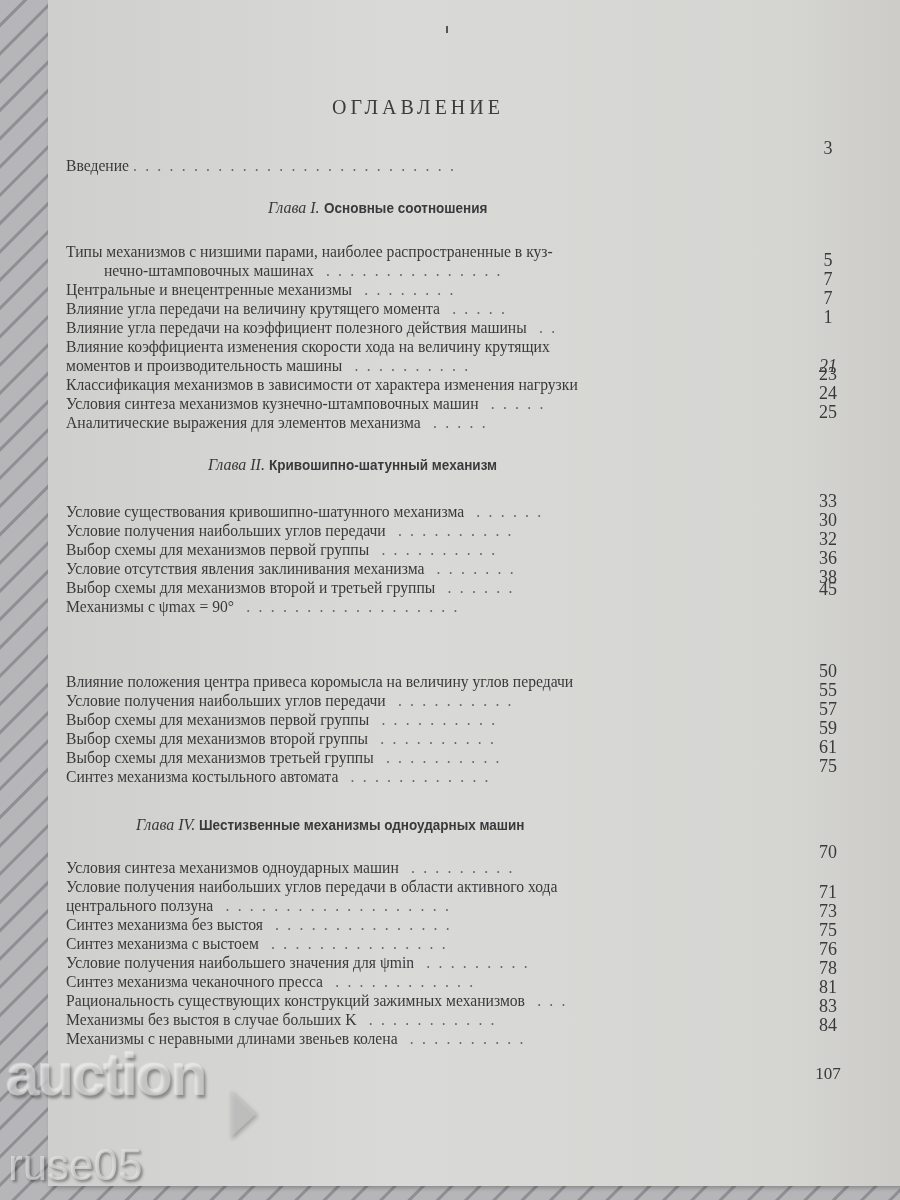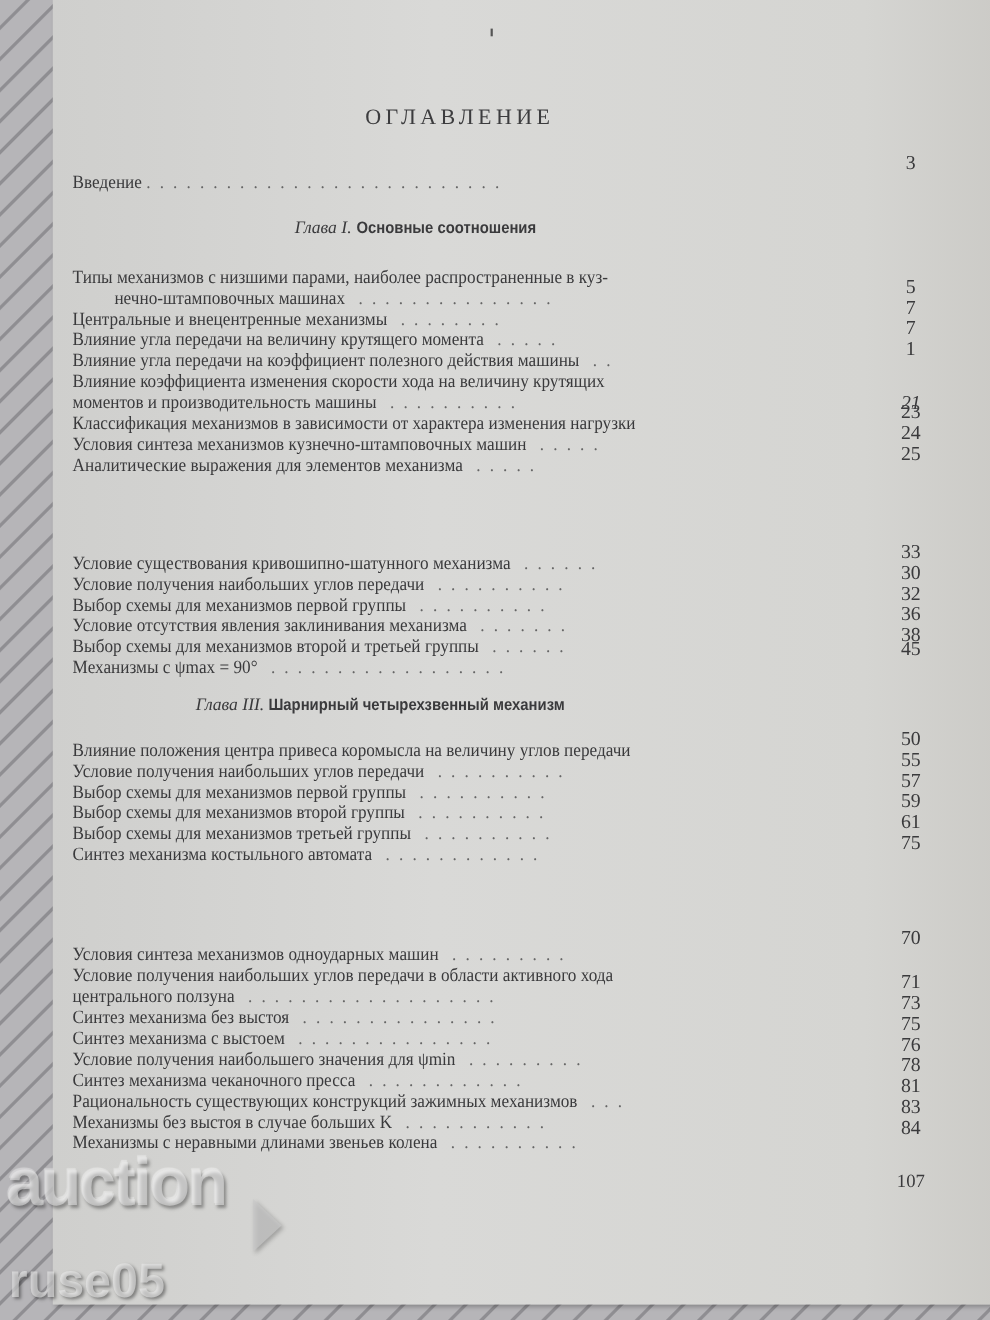--- a/index.html
+++ b/index.html
@@ -39,21 +39,21 @@
     letter-spacing: -2px;
   }
   .watermark-arrow {
     position: absolute; left: 230px; top: 1090px; width: 0; height: 0;
     border-top: 24px solid transparent; border-bottom: 24px solid transparent;
     border-left: 26px solid rgba(200,200,200,0.7);
     filter: drop-shadow(2px 2px 2px rgba(0,0,0,0.35));
   }
   .watermark-sub {
     position: absolute; left: 8px; top: 1140px;
-    font-family: "Liberation Sans", "DejaVu Sans", sans-serif; font-weight: bold;
+    font-family: "Liberation Sans", "DejaVu Sans", sans-serif; font-weight: normal;
     font-size: 44px; color: rgba(235,235,235,0.6);
     text-shadow: 2px 2px 3px rgba(0,0,0,0.4);
   }
 </style>
 </head>
 <body>
 
 <div class="desk"></div>
 <div class="page">
   <div class="tick"></div>
@@ -81,50 +81,54 @@
   <div class="entry" style="top:337px;"><span>Влияние коэффициента изменения скорости хода на величину крутящих</span></div>
   <div class="entry" style="top:356px;"><span>моментов и производительность машины</span><span class="dots"> ..........</span></div>
   <div class="pg" style="top:357px;font-style:italic;">21</div>
   <div class="entry" style="top:375px;"><span>Классификация механизмов в зависимости от характера изменения нагрузки</span></div>
   <div class="pg" style="top:365px;">23</div>
   <div class="entry" style="top:394px;"><span>Условия синтеза механизмов кузнечно-штамповочных машин</span><span class="dots"> .....</span></div>
   <div class="pg" style="top:384px;">24</div>
   <div class="entry" style="top:413px;"><span>Аналитические выражения для элементов механизма</span><span class="dots"> .....</span></div>
   <div class="pg" style="top:403px;">25</div>
 
+  <div class="chapter" style="left:160px; top:456px;">
+    <span class="ch-label">Глава II.</span>
+    <span class="ch-title">Кривошипно-шатунный механизм</span>
+  </div>
   <div class="entry" style="top:502px;"><span>Условие существования кривошипно-шатунного механизма</span><span class="dots"> ......</span></div>
   <div class="pg" style="top:492px;">33</div>
   <div class="entry" style="top:521px;"><span>Условие получения наибольших углов передачи</span><span class="dots"> ..........</span></div>
   <div class="pg" style="top:511px;">30</div>
   <div class="entry" style="top:540px;"><span>Выбор схемы для механизмов первой группы</span><span class="dots"> ..........</span></div>
   <div class="pg" style="top:530px;">32</div>
   <div class="entry" style="top:559px;"><span>Условие отсутствия явления заклинивания механизма</span><span class="dots"> .......</span></div>
   <div class="pg" style="top:549px;">36</div>
   <div class="entry" style="top:578px;"><span>Выбор схемы для механизмов второй и третьей группы</span><span class="dots"> ......</span></div>
   <div class="pg" style="top:568px;">38</div>
   <div class="entry" style="top:597px;"><span>Механизмы с ψmax = 90°</span><span class="dots"> ..................</span></div>
   <div class="pg" style="top:580px;">45</div>
 
-  <div class="chapter" style="left:130px; top:632px;">
-    <span class="ch-label">Глава III.</span>
-    <span class="ch-title">Шарнирный четырехзвенный механизм</span>
-  </div>
   <div class="entry" style="top:672px;"><span>Влияние положения центра привеса коромысла на величину углов передачи</span></div>
   <div class="pg" style="top:662px;">50</div>
   <div class="entry" style="top:691px;"><span>Условие получения наибольших углов передачи</span><span class="dots"> ..........</span></div>
   <div class="pg" style="top:681px;">55</div>
   <div class="entry" style="top:710px;"><span>Выбор схемы для механизмов первой группы</span><span class="dots"> ..........</span></div>
   <div class="pg" style="top:700px;">57</div>
   <div class="entry" style="top:729px;"><span>Выбор схемы для механизмов второй группы</span><span class="dots"> ..........</span></div>
   <div class="pg" style="top:719px;">59</div>
   <div class="entry" style="top:748px;"><span>Выбор схемы для механизмов третьей группы</span><span class="dots"> ..........</span></div>
   <div class="pg" style="top:738px;">61</div>
   <div class="entry" style="top:767px;"><span>Синтез механизма костыльного автомата</span><span class="dots"> ............</span></div>
   <div class="pg" style="top:757px;">75</div>
 
+  <div class="chapter" style="left:88px; top:816px;">
+    <span class="ch-label">Глава IV.</span>
+    <span class="ch-title">Шестизвенные механизмы одноударных машин</span>
+  </div>
   <div class="entry" style="top:858px;"><span>Условия синтеза механизмов одноударных машин</span><span class="dots"> .........</span></div>
   <div class="pg" style="top:843px;">70</div>
   <div class="entry" style="top:877px;"><span>Условие получения наибольших углов передачи в области активного хода</span></div>
   <div class="entry" style="top:896px;"><span>центрального ползуна</span><span class="dots"> ...................</span></div>
   <div class="pg" style="top:883px;">71</div>
   <div class="entry" style="top:915px;"><span>Синтез механизма без выстоя</span><span class="dots"> ...............</span></div>
   <div class="pg" style="top:902px;text-align:center;">73</div>
   <div class="entry" style="top:934px;"><span>Синтез механизма с выстоем</span><span class="dots"> ...............</span></div>
   <div class="pg" style="top:921px;">75</div>
   <div class="entry" style="top:953px;"><span>Условие получения наибольшего значения для ψmin</span><span class="dots"> .........</span></div>

